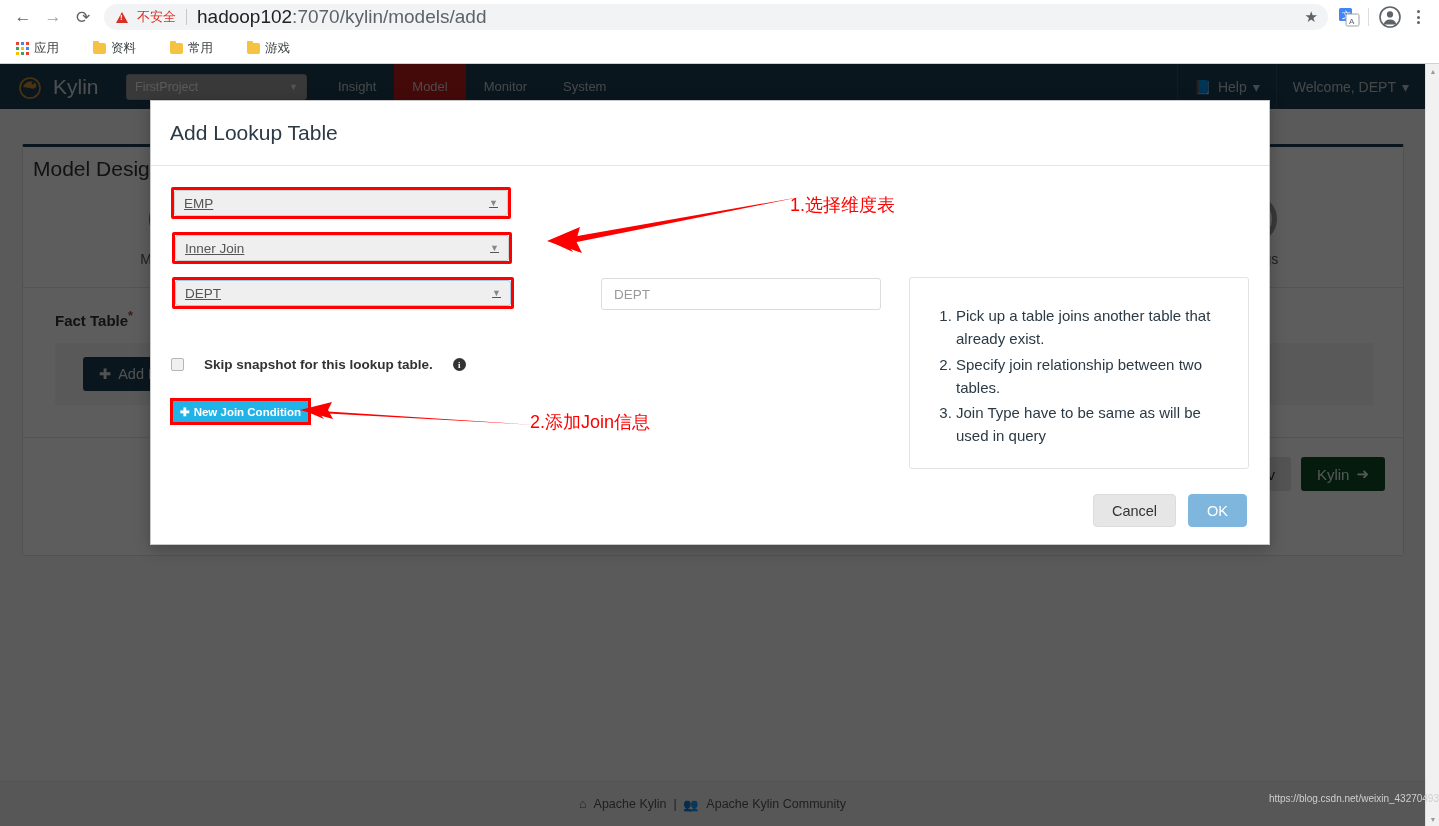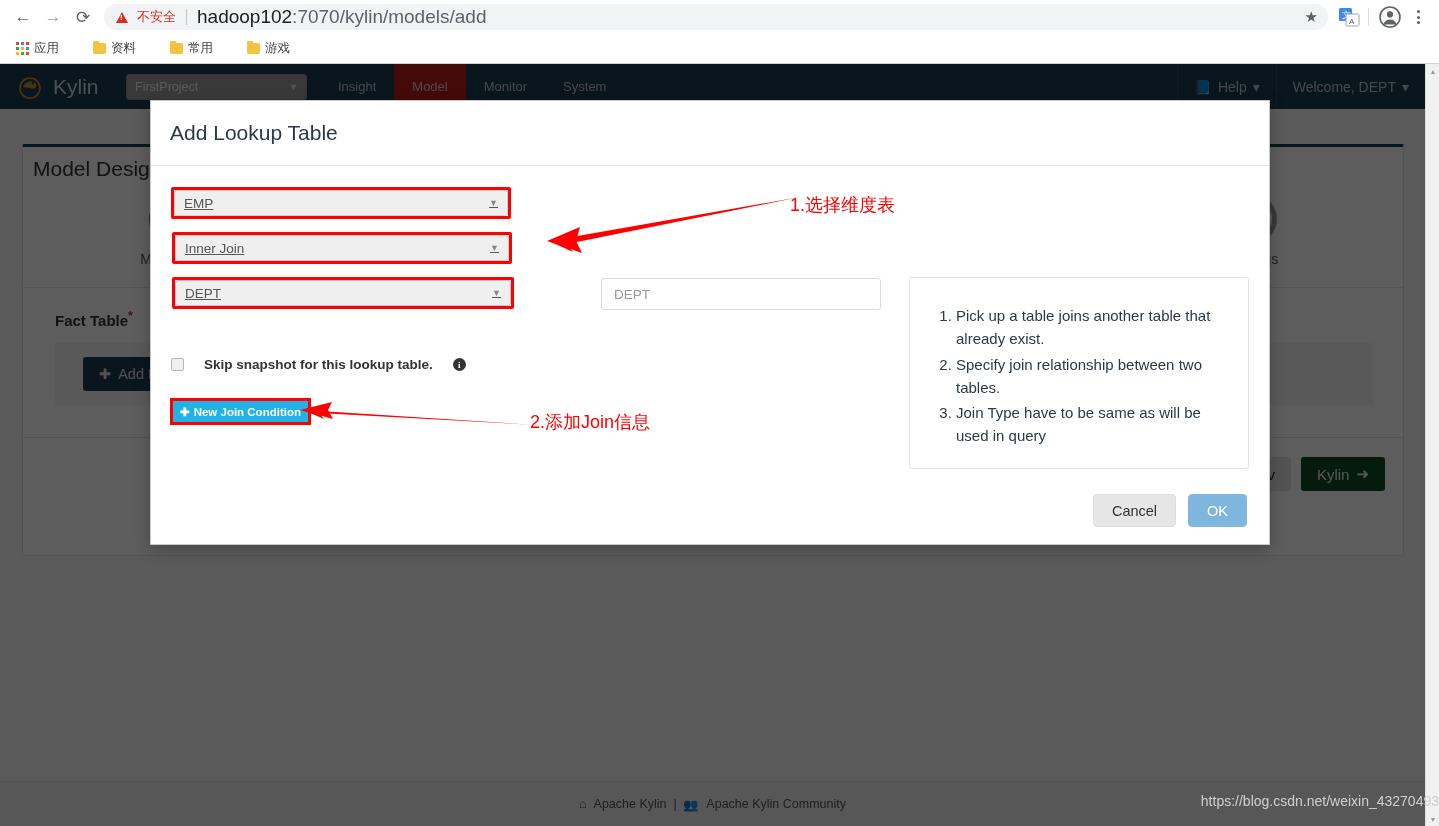--- a/index.html
+++ b/index.html
@@ -155,21 +155,21 @@
   #anno1 { left:790px; top:193px; }
   #anno2 { left:530px; top:410px; }
 
   
   #scrollbar { position:absolute; right:0; top:64px; width:14px; height:762px; background:#f1f1f1;
                border-left:1px solid #e0e0e0; }
   .sb-arrow { width:14px;height:14px;display:flex;align-items:center;justify-content:center;
               font-size:7px;color:#9a9a9a; }
   #sb-down { position:absolute; bottom:0; left:0; }
 
-  #csdn-watermark { position:absolute; right:0px; top:793px; font-size:14px; color:#cfcfcf;
+  #csdn-watermark { position:absolute; right:0px; top:793px; font-size:10px; color:#cfcfcf;
                     white-space:nowrap; }
 </style>
 </head>
 <body>
 
 <div id="browser-chrome">
   <div id="nav-bar">
     <div class="nav-btn">←</div>
     <div class="nav-btn" style="color:#9aa0a6;">→</div>
     <div class="nav-btn">⟳</div>

